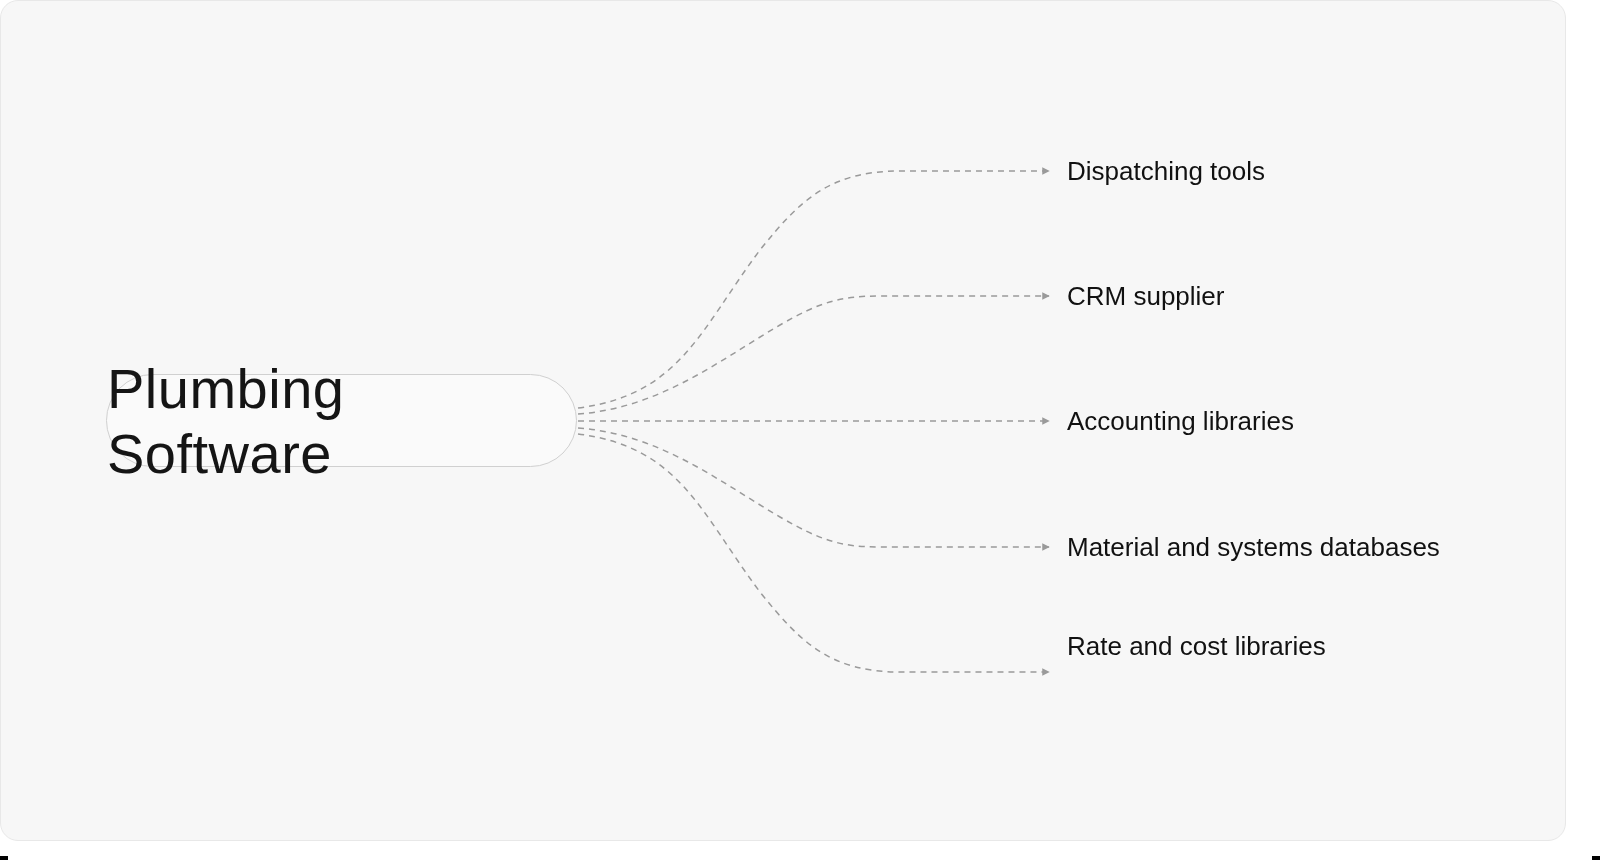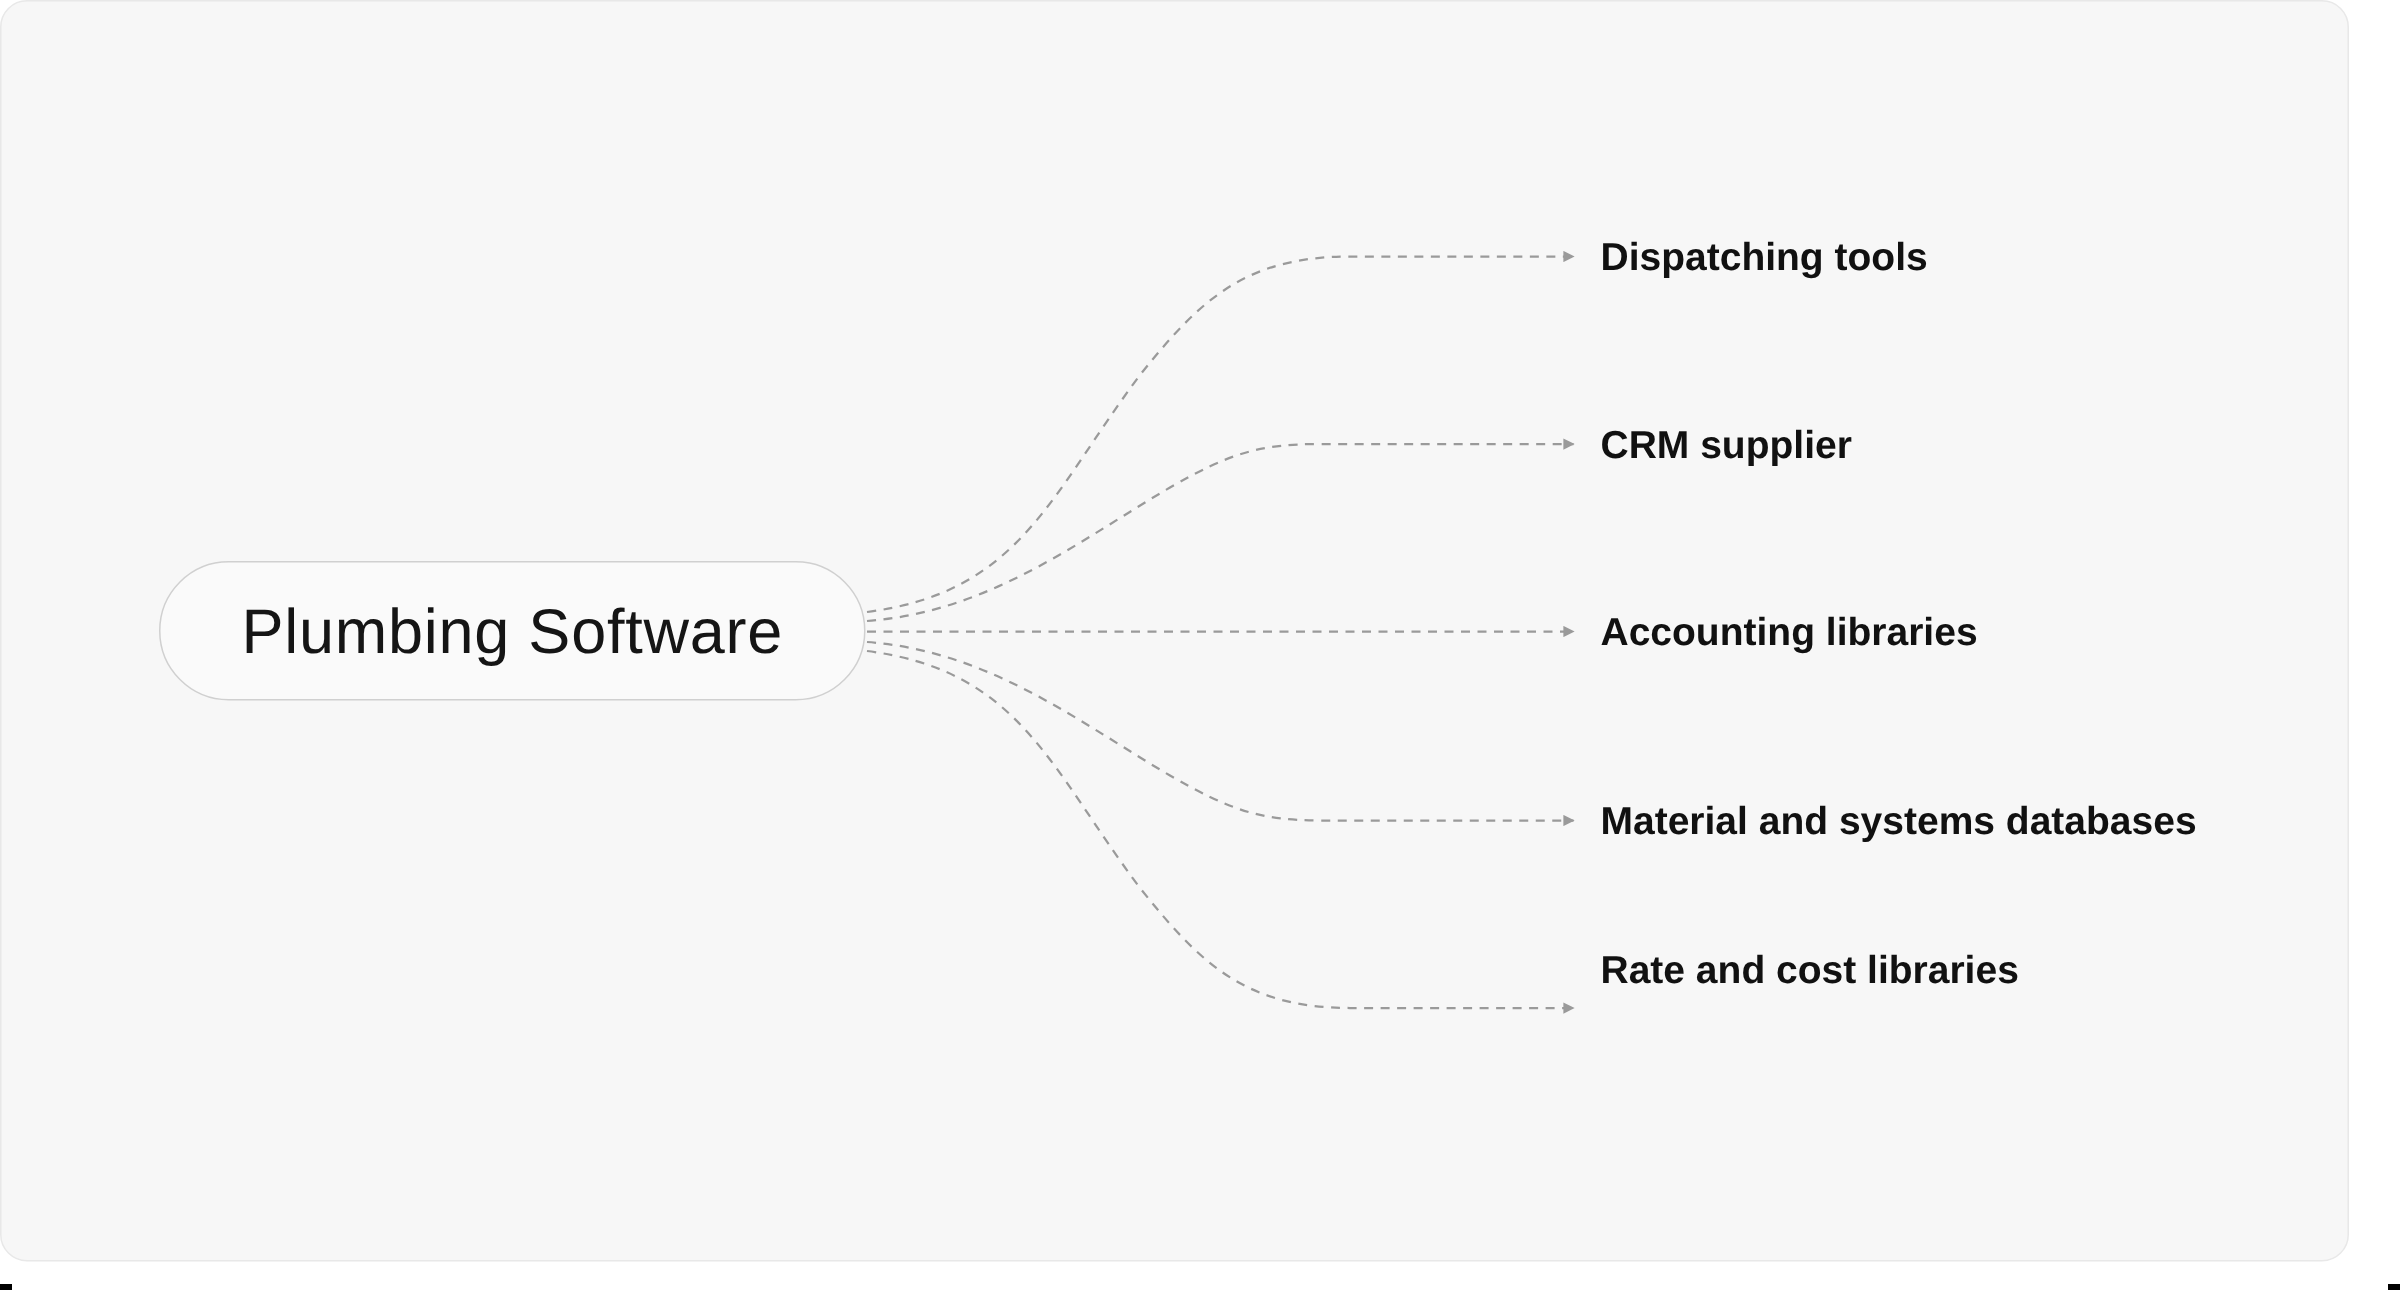--- a/index.html
+++ b/index.html
@@ -2,22 +2,22 @@
 <html><head>
 <meta charset="utf-8">
 <style>
   html, body { margin:0; padding:0; }
   body { width:1600px; height:860px; background:#ffffff; position:relative; overflow:hidden; font-family:"Liberation Sans", sans-serif; }
   .corner-bl { position:absolute; left:0; bottom:0; width:8px; height:4px; background:#000; }
   .corner-br { position:absolute; right:0; bottom:0; width:8px; height:4px; background:#000; }
   .card { position:absolute; left:0; top:0; width:1566px; height:841px; background:#f7f7f7; border:1px solid #e8e8e8; border-radius:18px; box-sizing:border-box; }
   svg.links { position:absolute; left:0; top:0; width:1600px; height:860px; }
   .root-node { position:absolute; left:106px; top:374px; width:471px; height:93px; box-sizing:border-box; border:1px solid #d0d0d0; border-radius:47px; background:#fafafa; display:flex; align-items:center; justify-content:center; }
-  .root-label { font-size:42px; color:#151515; letter-spacing:0.5px; }
-  .leaf { position:absolute; left:1067px; font-size:26px; color:#111; line-height:30px; white-space:nowrap;font-weight:bold; }
+  .root-label { font-size:56px; color:#151515; letter-spacing:0.5px; }
+  .leaf { position:absolute; left:1067px; font-size:26px; color:#111; line-height:30px; white-space:nowrap; }
 </style>
 </head>
 <body>
 
 <div class="card"></div>
 
 <svg class="links" viewBox="0 0 1600 860">
   <defs>
     <marker id="arr" viewBox="0 0 10 10" refX="9" refY="5" markerWidth="5" markerHeight="5" orient="auto">
       <path d="M0,0 L10,5 L0,10 z" fill="#9a9a9a"></path>

